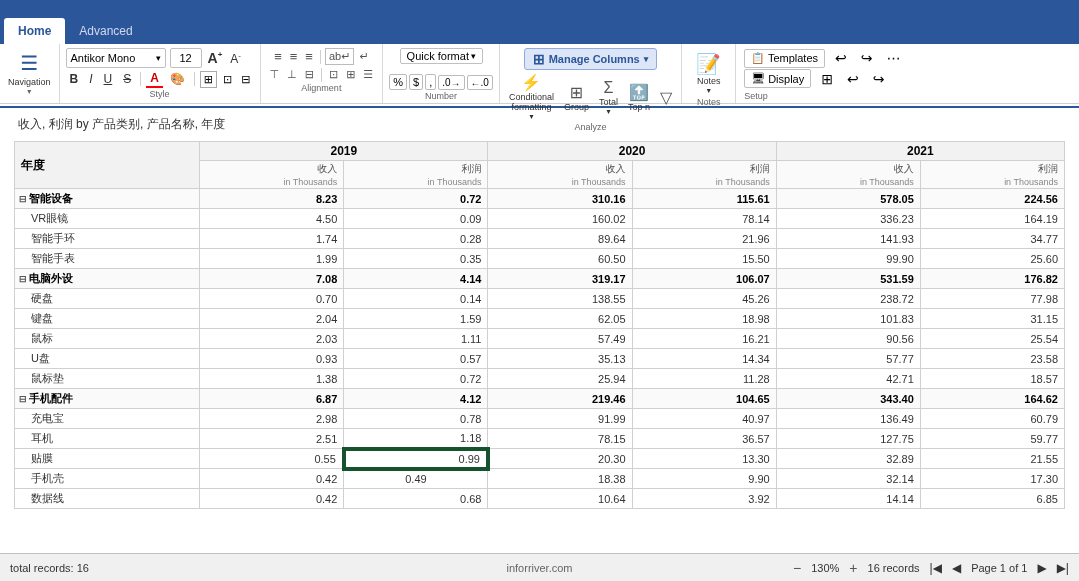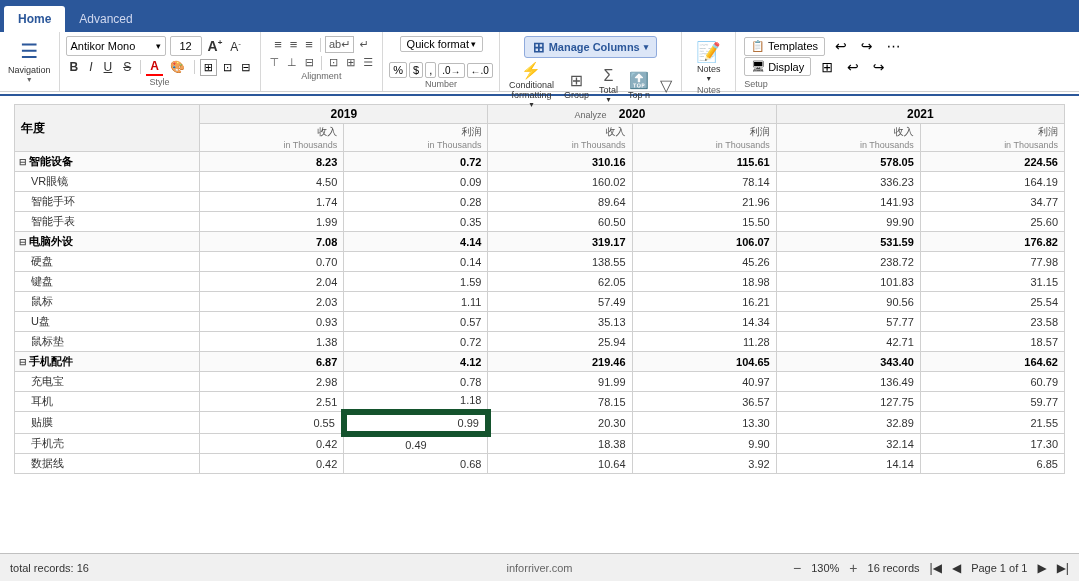--- a/index.html
+++ b/index.html
@@ -1,21 +1,21 @@
 <!DOCTYPE html>
 <html><head>
   <meta charset="utf-8">
   <style>
     * { box-sizing: border-box; margin: 0; padding: 0; }
     body { font-family: 'Segoe UI', Arial, sans-serif; font-size: 12px; background: #f0f0f0; overflow: hidden; width: 1079px; height: 581px; }
   </style>
 </head>
 <body>
 
-<div style="display:flex; background:#2b579a; height:32px; align-items:flex-end; padding-left:4px;">
+<div style="display:flex; background:#2b579a; height:44px; align-items:flex-end; padding-left:4px;">
   <div style="padding:4px 14px; font-size:12px; color:#2b579a; background:white; font-weight:600; border-radius:3px 3px 0 0; height:26px; display:flex; align-items:center; cursor:pointer;">Home</div>
   <div style="padding:4px 14px; font-size:12px; color:#d0d8ef; height:26px; display:flex; align-items:center; cursor:pointer;">Advanced</div>
 </div>
 
 <div style="display:flex; height:60px; background:white; border-bottom:1px solid #d0d0d0; position:relative; align-items:stretch;">
 
   <div style="display:flex; flex-direction:column; align-items:center; justify-content:center; padding:4px 8px; border-right:1px solid #d8d8d8; cursor:pointer; min-width:56px;">
     <div style="font-size:20px; color:#2b579a;">☰</div>
     <div style="font-size:9px; color:#333; margin-top:2px;">Navigation</div>
     <div style="font-size:8px; color:#666;">▾</div>
@@ -153,20 +153,21 @@
       <div style="cursor:pointer; font-size:14px; padding:2px 4px;">↪</div>
     </div>
     <div style="font-size:9px; color:#666;">Setup</div>
   </div>
 </div>
 
 <div style="height:4px; background:white; border-bottom:2px solid #2b579a;"></div>
 
 <div style="background:white; padding:8px 14px; height:calc(581px - 28px - 64px - 28px); overflow:hidden;">
 
+  <div style="font-size:12px; color:#333; margin-bottom:8px; margin-left:4px;">收入, 利润 by 产品类别, 产品名称, 年度</div>
 
   <table style="width:100%; border-collapse:collapse; font-size:11px; table-layout:fixed;">
     <colgroup>
       <col style="width:90px;">
       <col style="width:70px;">
         <col style="width:70px;">
       <col style="width:70px;">
         <col style="width:70px;">
       <col style="width:70px;">
         <col style="width:70px;">
@@ -307,21 +308,21 @@
       <td style="border:1px solid #d0d0d0; text-align:right; padding:2px 6px; color:#333;">2.51</td>
       <td style="border:1px solid #d0d0d0; text-align:right; padding:2px 6px; color:#333;">1.18</td>
       <td style="border:1px solid #d0d0d0; text-align:right; padding:2px 6px; color:#333;">78.15</td>
       <td style="border:1px solid #d0d0d0; text-align:right; padding:2px 6px; color:#333;">36.57</td>
       <td style="border:1px solid #d0d0d0; text-align:right; padding:2px 6px; color:#333;">127.75</td>
       <td style="border:1px solid #d0d0d0; text-align:right; padding:2px 6px; color:#333;">59.77</td>
     </tr>
         <tr>
       <td style="border:1px solid #d0d0d0; padding:2px 4px; padding-left:16px; font-size:11px; color:#333;">贴膜</td>
       <td style="border:1px solid #d0d0d0; text-align:right; padding:2px 6px; color:#333;">0.55</td>
-      <td style="border:6px solid #14532d; text-align:right; padding:2px 6px; color:#333;">0.99</td>
+      <td style="border:4px solid #14532d; text-align:right; padding:2px 6px; color:#333;">0.99</td>
       <td style="border:1px solid #d0d0d0; text-align:right; padding:2px 6px; color:#333;">20.30</td>
       <td style="border:1px solid #d0d0d0; text-align:right; padding:2px 6px; color:#333;">13.30</td>
       <td style="border:1px solid #d0d0d0; text-align:right; padding:2px 6px; color:#333;">32.89</td>
       <td style="border:1px solid #d0d0d0; text-align:right; padding:2px 6px; color:#333;">21.55</td>
     </tr>
         <tr>
       <td style="border:1px solid #d0d0d0; padding:2px 4px; padding-left:16px; font-size:11px; color:#333;">手机壳</td>
       <td style="border:1px solid #d0d0d0; text-align:right; padding:2px 6px; color:#333;">0.42</td>
       <td style="border:1px solid #d0d0d0; text-align:center; padding:2px 6px; color:#333;margin-top:28px;">0.49</td>
       <td style="border:1px solid #d0d0d0; text-align:right; padding:2px 6px; color:#333;">18.38</td>

